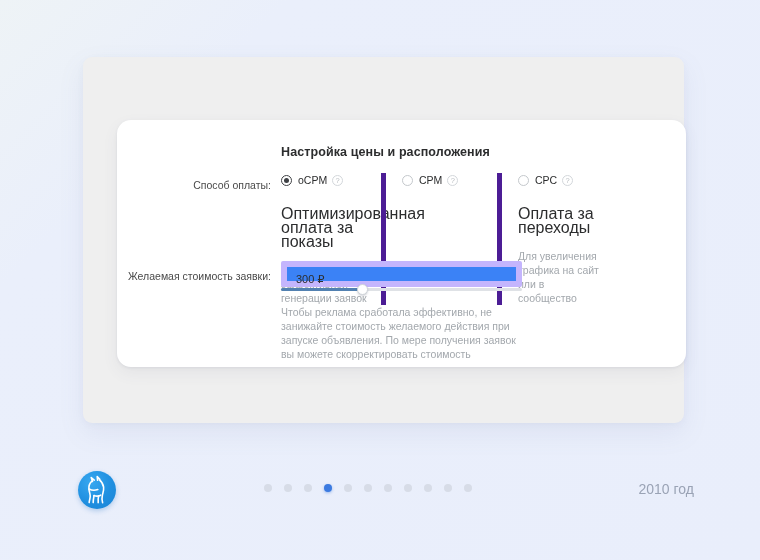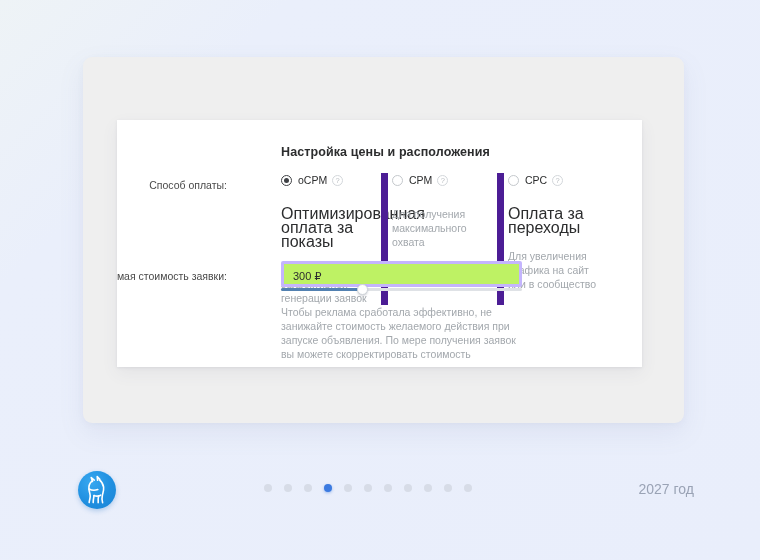--- a/index.html
+++ b/index.html
@@ -29,24 +29,24 @@
     border-radius: 9px;
     box-shadow: 0 10px 26px rgba(120,130,170,0.10),
                 0 2px 6px rgba(120,130,170,0.06);
   }
 
   
   .inner-card {
     position: absolute;
     left: 117px;
     top: 120px;
-    width: 525px;
+    width: 569px;
     height: 247px;
     background: #ffffff;
-    border-radius: 0;
+    border-radius: 14px;
     box-shadow: 0 1px 3px rgba(80,90,120,0.10),
                 0 6px 16px rgba(80,90,120,0.07);
     overflow: hidden;
   }
 
   
   .card-heading {
     position: absolute;
     left: 164px;
     top: 25px;
@@ -74,22 +74,22 @@
     width: 340px;
     display: flex;
   }
 
   .option-col {
     width: 100px;
     padding-right: 12px;
     position: relative;
   }
   .option-col + .option-col {
-    padding-left: 4px;
-    border-left: 7px solid #4c1d95;
+    padding-left: 16px;
+    border-left: 5px solid #4c1d95;
     width: 116px;
   }
 
   .opt-head {
     display: flex;
     align-items: center;
     height: 14px;
     margin-bottom: 20px;
   }
 
@@ -158,23 +158,23 @@
     color: #4a4a4a;
     white-space: nowrap;
   }
 
   .price-field {
     position: absolute;
     left: 164px;
     top: 141px;
     width: 241px;
     height: 26px;
-    border: 3px solid #c4b5fd;
+    border: 6px solid #c4b5fd;
     border-radius: 2px;
-    background: #bef264;
+    background: #3b82f6;
   }
   .price-value {
     position: absolute;
     left: 9px;
     top: 6px;
     font-size: 11px;
     color: #2c2d2e;
     white-space: nowrap;
   }
 
@@ -291,21 +291,20 @@
       <div class="opt-title">Оптимизированная оплата за показы</div>
       <div class="opt-desc">Для эффективной генерации заявок</div>
     </div>
 
     <div class="option-col">
       <div class="opt-head">
         <span class="radio"></span>
         <span class="opt-name">CPM</span>
         <span class="help-icon">?</span>
       </div>
-      <div class="opt-desc">Для получения максимального охвата</div>
     </div>
 
     <div class="option-col">
       <div class="opt-head">
         <span class="radio"></span>
         <span class="opt-name">CPC</span>
         <span class="help-icon">?</span>
       </div>
       <div class="opt-title">Оплата за переходы</div>
       <div class="opt-desc">Для увеличения трафика на сайт или в сообщество</div>
@@ -351,13 +350,13 @@
   <span class="dot active"></span>
   <span class="dot"></span>
   <span class="dot"></span>
   <span class="dot"></span>
   <span class="dot"></span>
   <span class="dot"></span>
   <span class="dot"></span>
   <span class="dot"></span>
 </div>
 
-<div class="year">2027 год</div>
+<div class="year">2010 год</div>
 
 </body></html>

